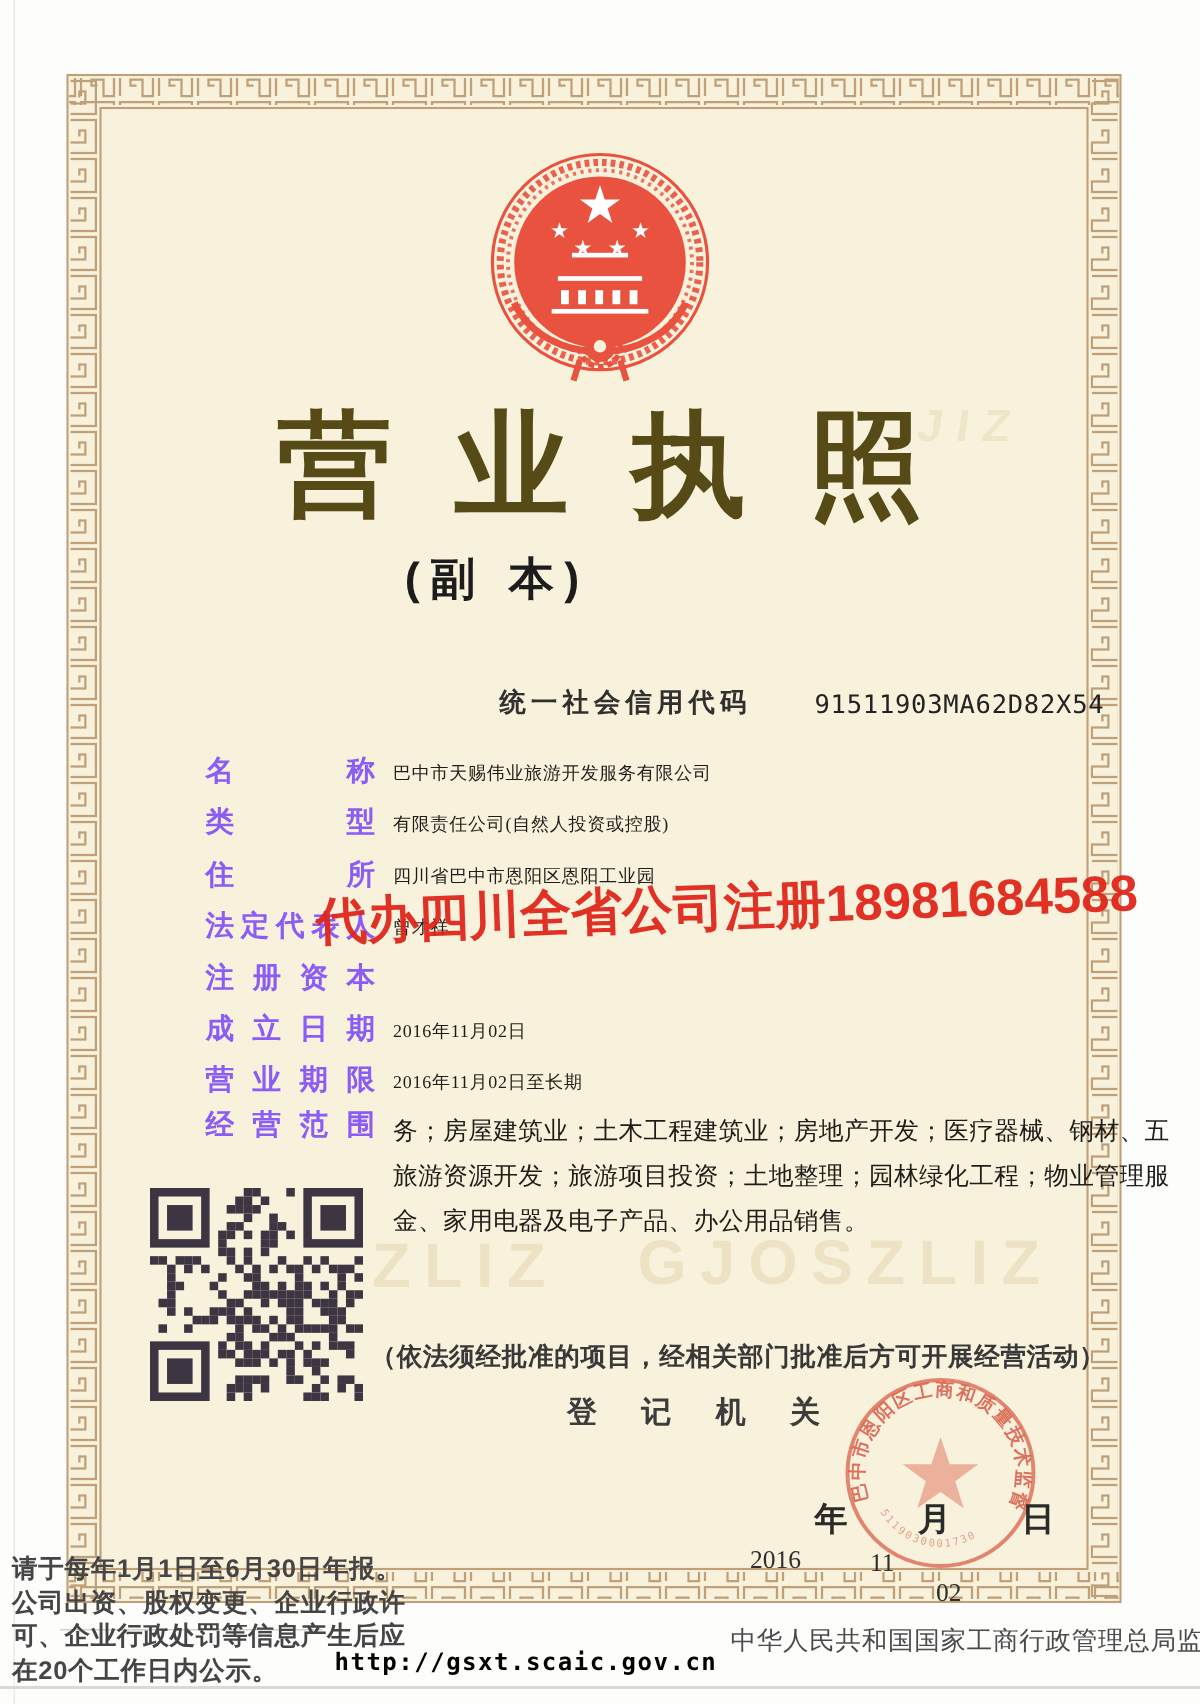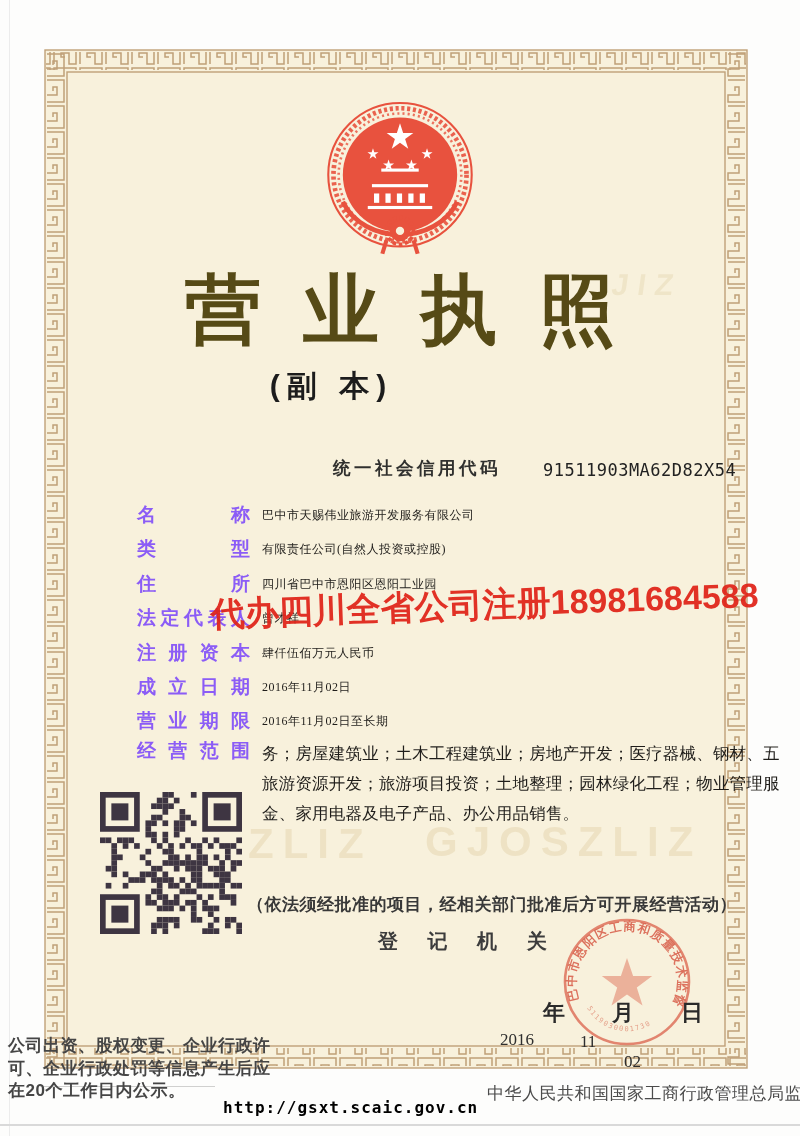--- a/index.html
+++ b/index.html
@@ -180,21 +180,20 @@
   <div class="frow">
     <span class="flabel">住所</span>
     <span class="fvalue">四川省巴中市恩阳区恩阳工业园</span>
   </div>
   <div class="frow">
     <span class="flabel">法定代表人</span>
     <span class="fvalue">曾才祥</span>
   </div>
   <div class="frow">
     <span class="flabel">注册资本</span>
-    <span class="fvalue">肆仟伍佰万元人民币</span>
   </div>
   <div class="frow">
     <span class="flabel">成立日期</span>
     <span class="fvalue">2016年11月02日</span>
   </div>
   <div class="frow compact">
     <span class="flabel">营业期限</span>
     <span class="fvalue">2016年11月02日至长期</span>
   </div>
   <div class="frow">
@@ -429,18 +428,19 @@
   <span>月</span>
   <span>日</span>
 </div>
 <div class="abs dval year">2016</div>
 <div class="abs dval month">11</div>
 <div class="abs dval day">02</div>
 
 <div class="abs red-watermark">代办四川全省公司注册18981684588</div>
 
 <div class="abs annual">
+  <span>请于每年1月1日至6月30日年报。</span>
   <span>公司出资、股权变更、企业行政许</span>
   <span>可、企业行政处罚等信息产生后应</span>
   <span>在20个工作日内公示。</span>
 </div>
 <div class="abs site-url">http://gsxt.scaic.gov.cn</div>
 <div class="abs issuer">中华人民共和国国家工商行政管理总局监制</div>
 
 </body></html>

